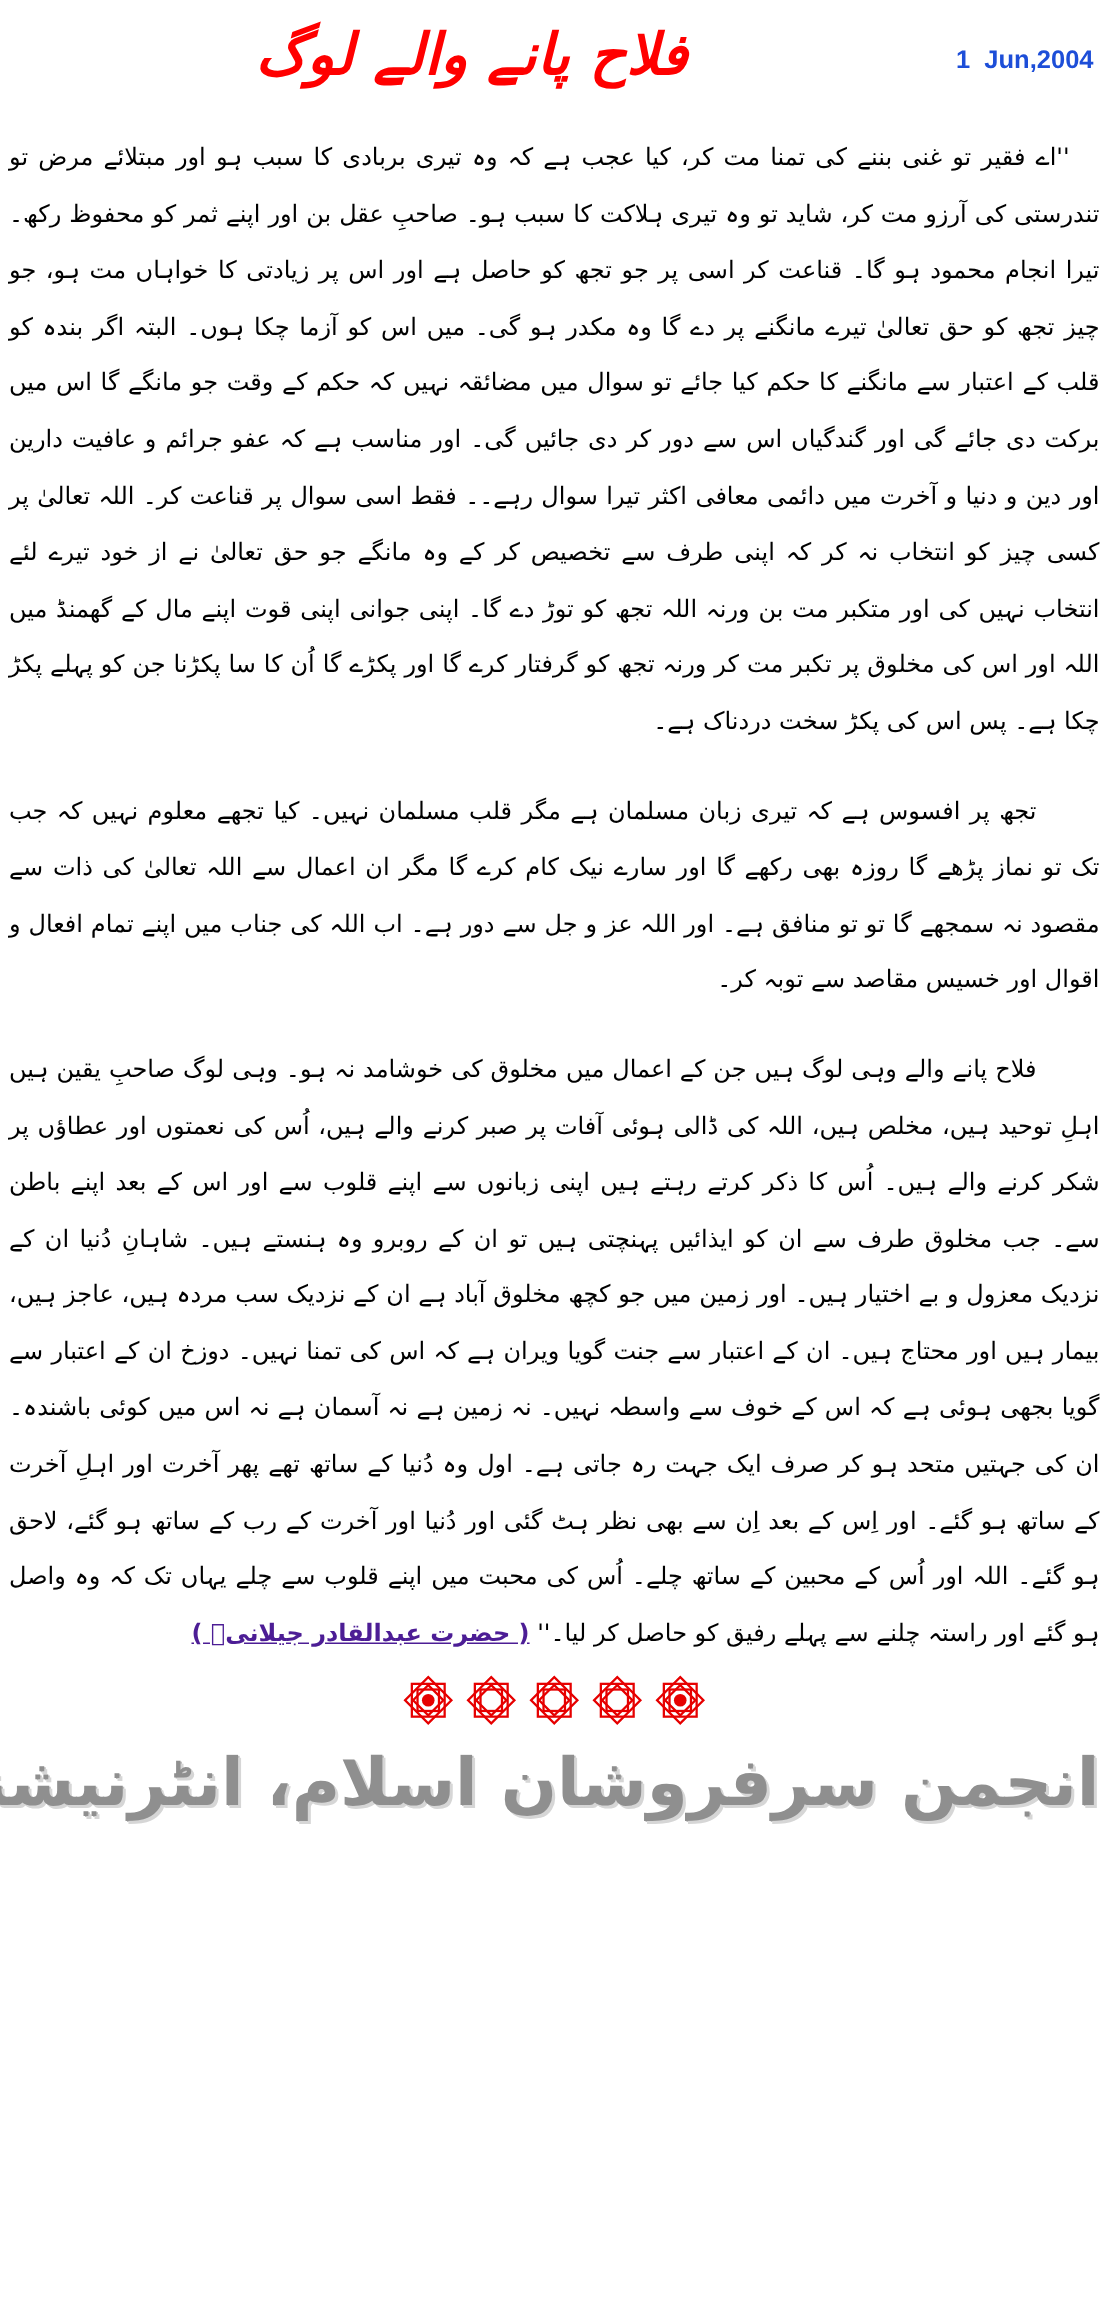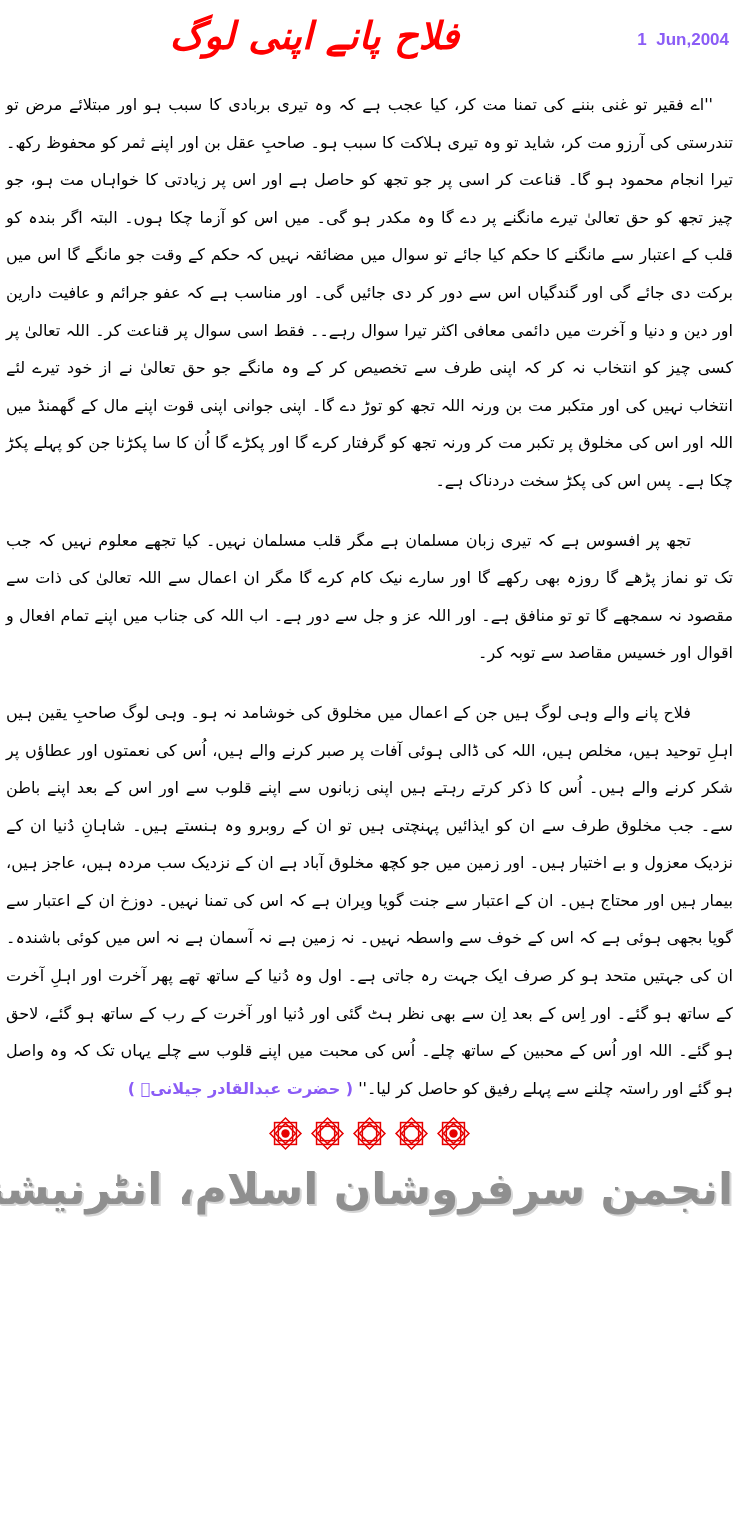--- a/index.html
+++ b/index.html
@@ -32,21 +32,21 @@
     font-weight: bold;
     color: #ff0000;
     font-style: italic;
     letter-spacing: -1px;
     white-space: nowrap;
   }
   .date {
     position: absolute;
     right: 4px;
     top: 24px;
-    color: #8b5cf6;
+    color: #1d4ed8;
     font-family: "Liberation Sans", sans-serif;
     font-weight: bold;
     font-size: 17px;
     white-space: pre;
   }
 
   
   .article {
     direction: rtl;
     unicode-bidi: embed;
@@ -59,23 +59,24 @@
     margin-bottom: 22px;
     text-indent: 42px;
   }
   .article p.para.first {
     text-indent: 20px;
   }
   .article p.para.last {
     margin-bottom: 6px;
   }
   .attribution {
-    color: #8b5cf6;
+    color: #4c1d95;
     font-weight: bold;
     white-space: nowrap;
+    text-decoration: underline;
   }
 
   
   .stars {
     display: flex;
     justify-content: center;
     align-items: center;
     gap: 5px;
     margin: 6px 0 10px 0;
     height: 40px;
@@ -95,21 +96,21 @@
     margin: 4px 0 14px 0;
     white-space: nowrap;
   }
 </style>
 </head>
 <body>
 
 <div class="page">
 
   <div class="header">
-    <div class="page-title">فلاح پانے اپنی لوگ</div>
+    <div class="page-title">فلاح پانے والے لوگ</div>
     <div class="date">1  Jun,2004</div>
   </div>
 
   <div class="article">
     <p class="para first">''اے فقیر تو غنی بننے کی تمنا مت کر، کیا عجب ہے کہ وہ تیری بربادی کا سبب ہو اور مبتلائے مرض تو تندرستی کی آرزو مت کر، شاید تو وہ تیری ہلاکت کا سبب ہو۔ صاحبِ عقل بن اور اپنے ثمر کو محفوظ رکھ۔ تیرا انجام محمود ہو گا۔  قناعت کر اسی پر جو تجھ کو حاصل ہے اور اس پر زیادتی کا خواہاں مت ہو، جو چیز تجھ کو حق تعالیٰ تیرے مانگنے پر دے گا وہ مکدر ہو گی۔ میں اس کو آزما چکا ہوں۔ البتہ اگر بندہ کو قلب کے اعتبار سے مانگنے کا حکم کیا جائے تو سوال میں مضائقہ نہیں کہ حکم کے وقت جو مانگے گا اس میں برکت دی جائے گی اور گندگیاں اس سے دور کر دی جائیں گی۔ اور مناسب ہے کہ عفو جرائم و عافیت دارین اور دین و دنیا و آخرت میں دائمی معافی اکثر تیرا سوال رہے۔۔ فقط اسی سوال پر قناعت کر۔ اللہ تعالیٰ پر کسی چیز کو انتخاب نہ کر کہ اپنی طرف سے تخصیص کر کے وہ مانگے جو حق تعالیٰ نے از خود تیرے لئے انتخاب نہیں کی اور متکبر مت بن ورنہ اللہ تجھ کو توڑ دے گا۔ اپنی جوانی اپنی قوت اپنے مال کے گھمنڈ میں اللہ اور اس کی مخلوق پر تکبر مت کر ورنہ تجھ کو گرفتار کرے گا اور پکڑے گا  اُن کا سا پکڑنا جن کو پہلے پکڑ چکا ہے۔ پس اس کی پکڑ سخت دردناک ہے۔</p>
     <p class="para">تجھ پر افسوس ہے کہ تیری زبان مسلمان ہے مگر قلب مسلمان نہیں۔ کیا تجھے معلوم نہیں کہ جب تک تو نماز پڑھے گا روزہ بھی رکھے گا اور سارے نیک کام کرے گا مگر ان اعمال سے اللہ تعالیٰ کی ذات سے مقصود نہ سمجھے گا تو  تو منافق ہے۔ اور اللہ عز و جل سے دور ہے۔ اب اللہ کی جناب میں اپنے تمام افعال و اقوال اور خسیس مقاصد سے توبہ کر۔</p>
     <p class="para last"><span>فلاح پانے والے وہی لوگ ہیں جن کے اعمال میں مخلوق کی خوشامد نہ ہو۔ وہی لوگ صاحبِ یقین ہیں اہلِ توحید ہیں، مخلص ہیں، اللہ کی ڈالی ہوئی آفات پر صبر کرنے والے ہیں، اُس کی نعمتوں اور عطاؤں پر شکر کرنے والے ہیں۔ اُس کا ذکر کرتے رہتے ہیں  اپنی زبانوں سے اپنے قلوب سے اور اس کے بعد اپنے باطن سے۔ جب مخلوق طرف سے ان کو ایذائیں پہنچتی ہیں تو ان کے روبرو  وہ ہنستے ہیں۔ شاہانِ دُنیا ان کے نزدیک معزول و بے اختیار ہیں۔ اور زمین میں جو کچھ مخلوق آباد ہے ان کے نزدیک سب مردہ ہیں، عاجز ہیں، بیمار ہیں اور محتاج ہیں۔ ان کے اعتبار سے جنت گویا ویران ہے کہ اس کی تمنا نہیں۔ دوزخ ان کے اعتبار سے گویا بجھی ہوئی ہے کہ اس کے خوف سے واسطہ نہیں۔ نہ زمین ہے نہ آسمان ہے نہ اس میں کوئی باشندہ۔ ان کی جہتیں متحد ہو کر صرف ایک جہت رہ جاتی ہے۔ اول وہ دُنیا کے ساتھ تھے پھر آخرت اور اہلِ آخرت کے ساتھ ہو گئے۔ اور اِس کے بعد اِن سے بھی نظر ہٹ گئی اور دُنیا اور آخرت کے رب کے ساتھ ہو گئے،  لاحق ہو گئے۔ اللہ اور اُس کے محبین کے ساتھ چلے۔ اُس کی محبت میں اپنے قلوب سے چلے یہاں تک کہ وہ  واصل ہو گئے اور راستہ چلنے سے پہلے رفیق کو حاصل کر لیا۔''</span>
       <span class="attribution">( حضرت عبدالقادر جیلانیؒ )</span></p>
   </div>
 

